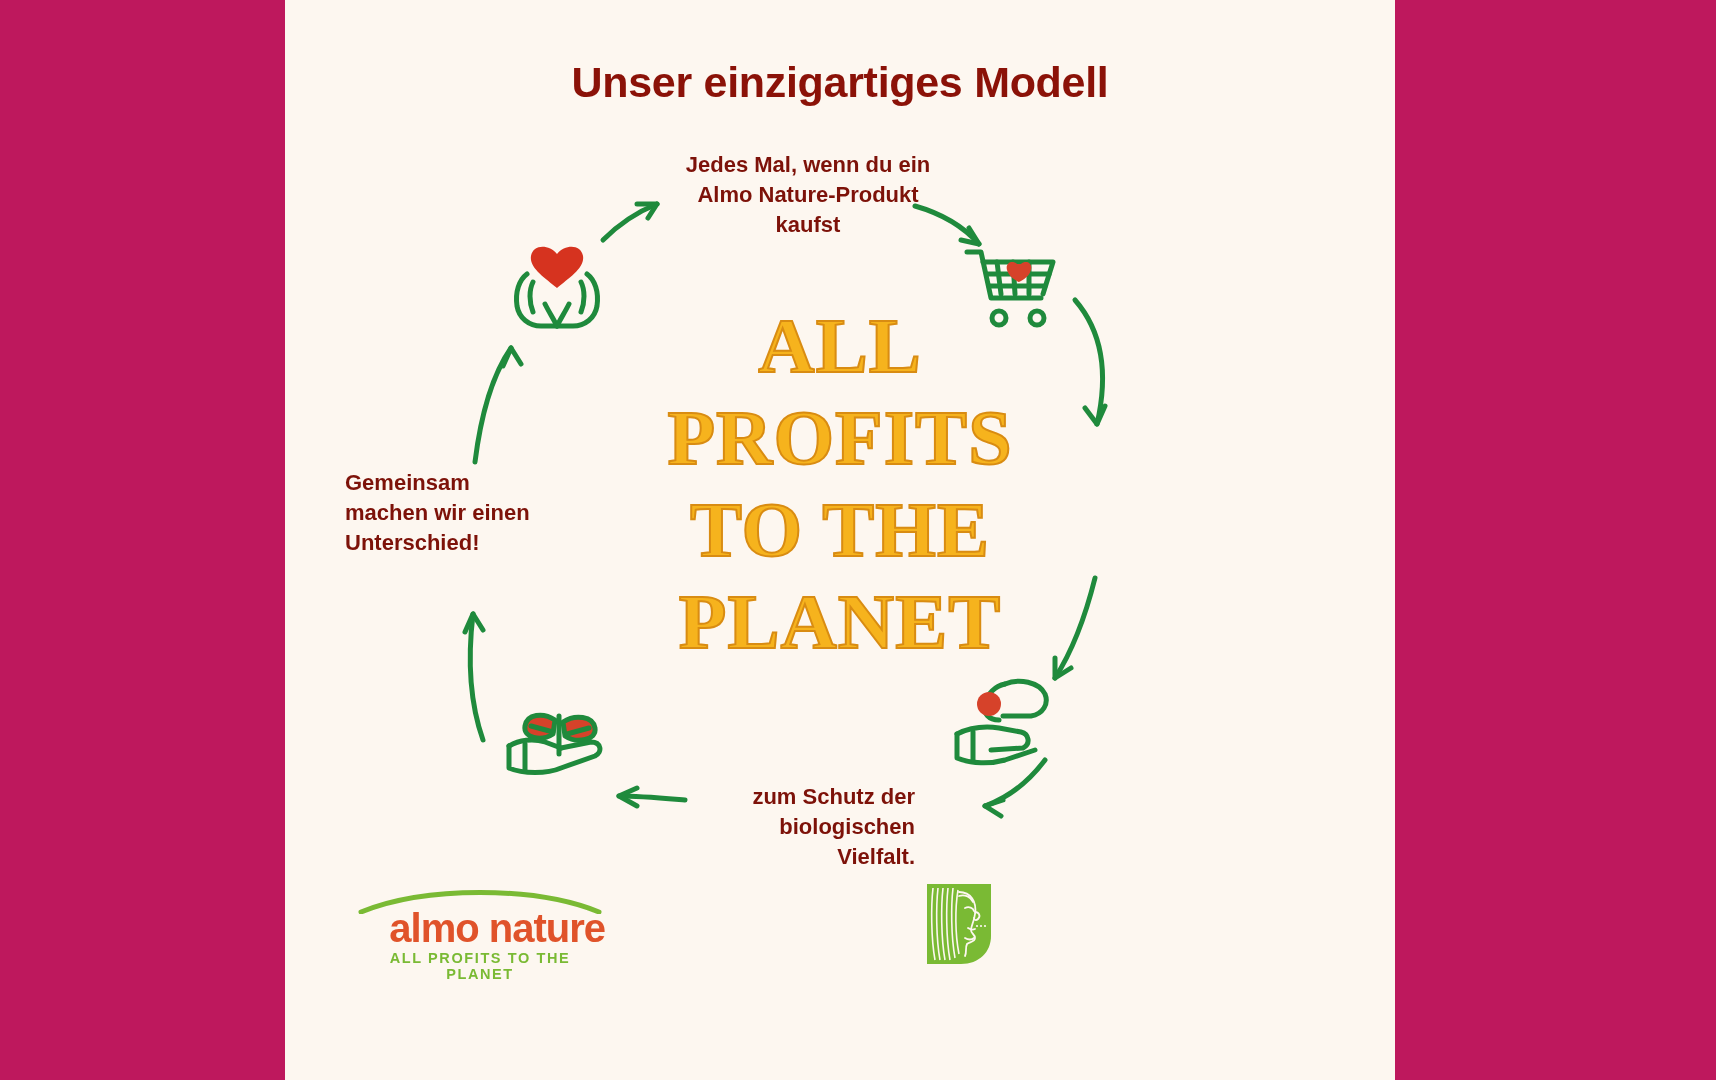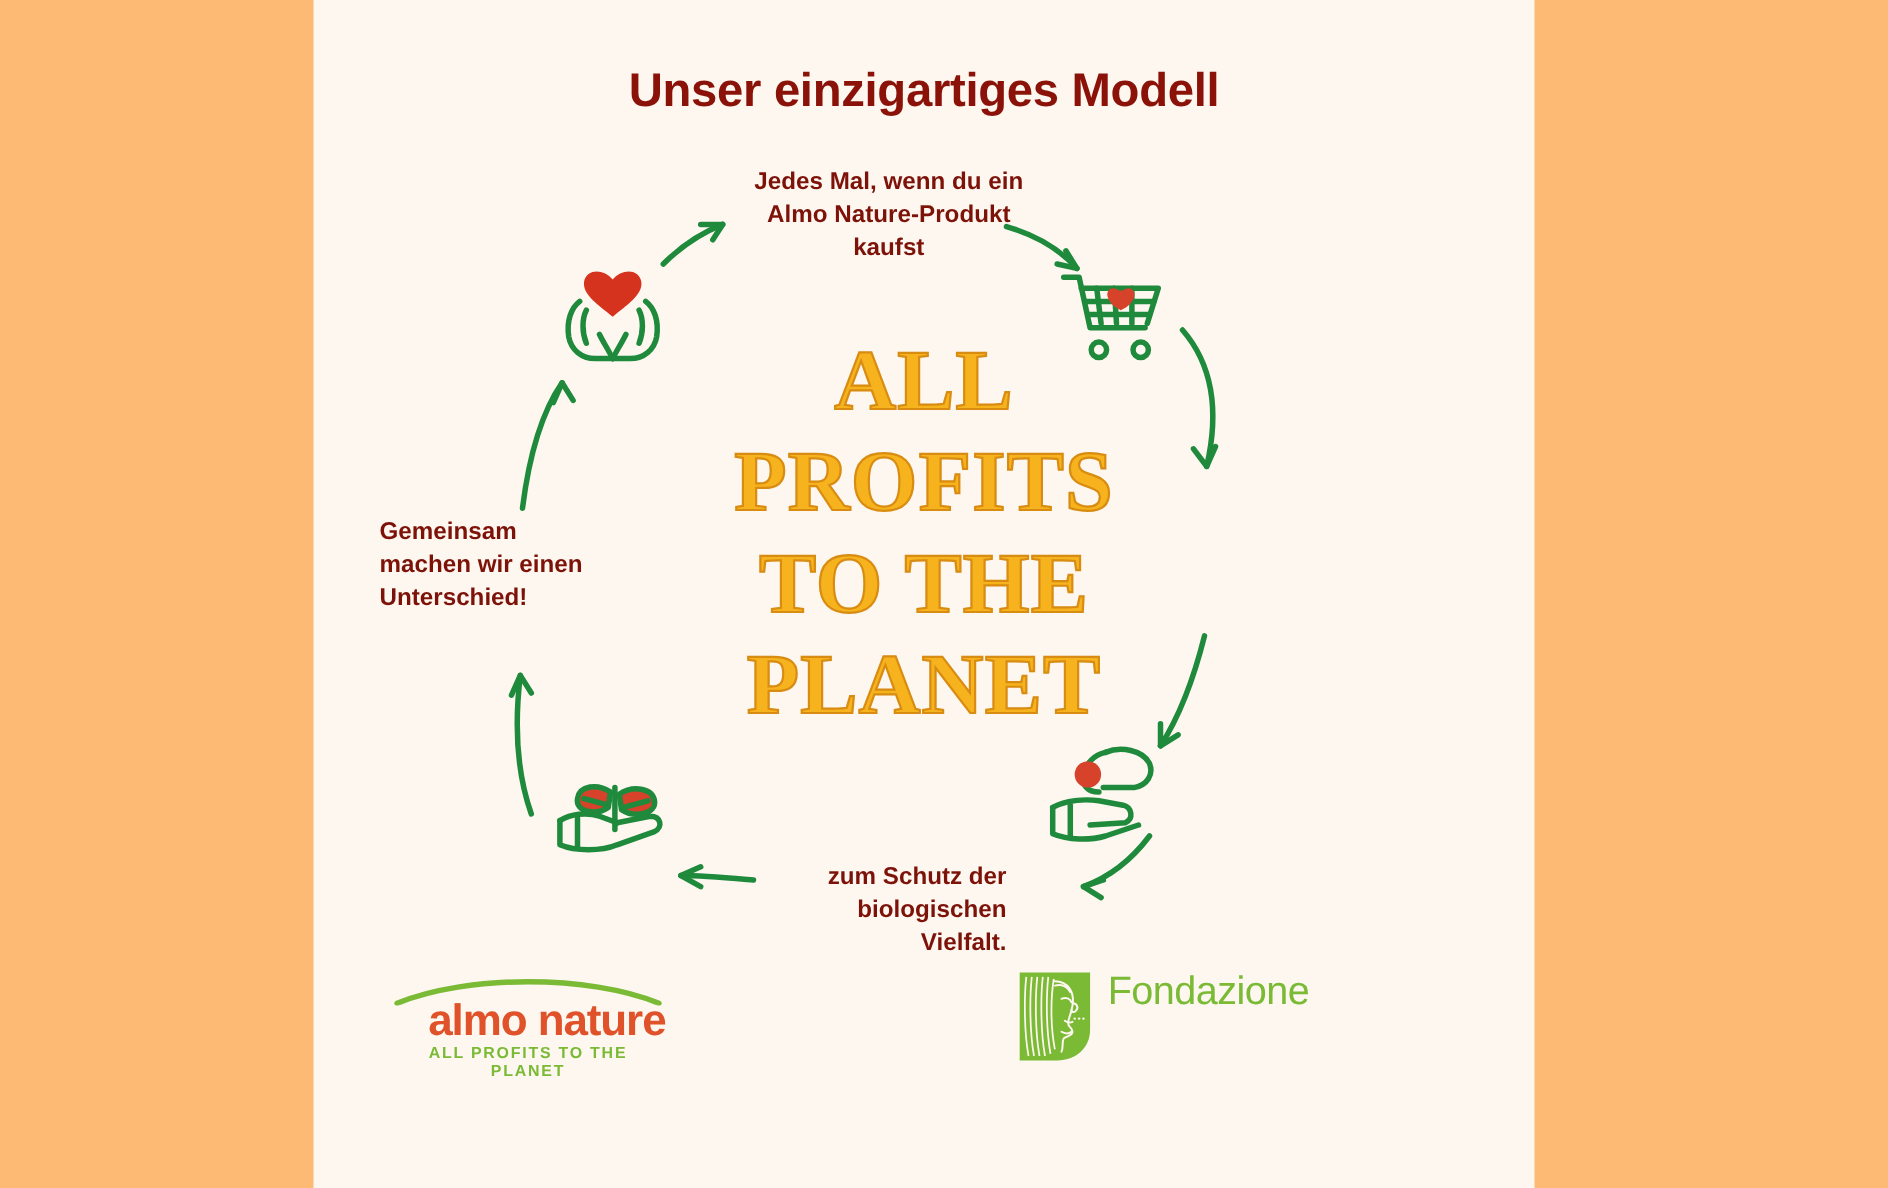--- a/index.html
+++ b/index.html
@@ -10,21 +10,21 @@
   body {
     width: 1716px;
     height: 1080px;
     overflow: hidden;
     font-family: "Liberation Sans", sans-serif;
   }
   #canvas {
     position: relative;
     width: 1716px;
     height: 1080px;
-    background: #fdba74;
+    background: #be185d;
   }
   #panel {
     position: absolute;
     left: 285px;
     top: 0;
     width: 1110px;
     height: 1080px;
     background: #fdf7f0;
     overflow: hidden;
   }
@@ -295,18 +295,17 @@
           <path d="M40 56 C 43 58, 47 58, 49 56"></path>
           <path d="M34 14 C 40 12, 46 15, 48 20"></path>
         </g>
         <g fill="#fdf7f0">
           <circle cx="52" cy="44" r="1.1"></circle>
           <circle cx="56" cy="44" r="1.1"></circle>
           <circle cx="60" cy="44" r="1.1"></circle>
         </g>
       </svg>
       <div id="fond-text">
-        <div id="fond-line1">Fondazione</div>
       </div>
     </div>
 
   </div>
 </div>
 
 </body></html>

